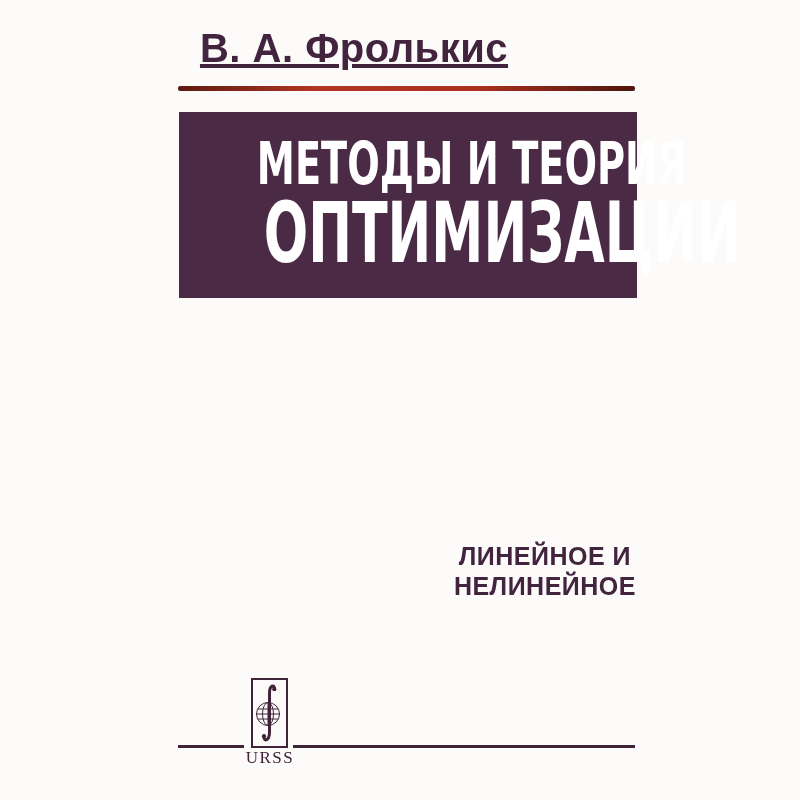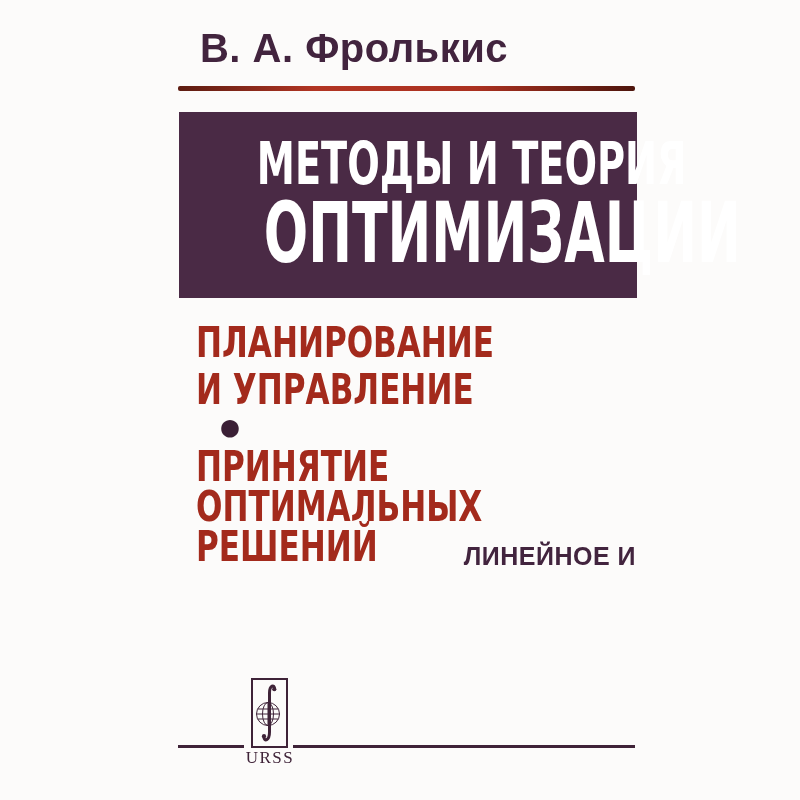--- a/index.html
+++ b/index.html
@@ -6,21 +6,21 @@
   .canvas {
     position:relative; width:800px; height:800px;
     background:#fcfbfa; overflow:hidden;
     font-family:"Liberation Sans", sans-serif;
   }
 
   
   .author {
     position:absolute; left:178px; top:26px; width:352px;
     text-align:center; font-size:40px; font-weight:bold;
-    color:#42243e; letter-spacing:0.5px; white-space:nowrap;
+    color:#42243e; letter-spacing:0.5px; white-space:nowrap;text-decoration:underline;
   }
 
   
   .accent-rule {
     position:absolute; left:178px; top:86px; width:457px; height:5px;
     background:linear-gradient(to right, #5c1c11, #b23523 30%, #ab3120 65%, #4d150c);
     border-radius:2px;
   }
 
   
@@ -82,33 +82,24 @@
 
   <div class="author">В. А. Фролькис</div>
 
   <div class="accent-rule"></div>
 
   <div class="title-banner">
     <span class="title-line-1">МЕТОДЫ И ТЕОРИЯ</span>
     <span class="title-line-2">ОПТИМИЗАЦИИ</span>
   </div>
 
-  <div class="subtitle">
-    <span class="subtitle-line">ПЛАНИРОВАНИЕ</span>
-    <span class="subtitle-line">И УПРАВЛЕНИЕ</span>
-    <span class="bullet-row">
-        <span class="bullet-glyph">•</span>
-      </span>
-    <span class="subtitle-line tight">ПРИНЯТИЕ</span>
-    <span class="subtitle-line tight">ОПТИМАЛЬНЫХ</span>
-    <span class="subtitle-line tight">РЕШЕНИЙ</span>
-  </div>
 
   <div class="tagline">
     <span class="tagline-line">ЛИНЕЙНОЕ И</span>
+    <span class="tagline-line">НЕЛИНЕЙНОЕ</span>
   </div>
 
   <div class="footer-rule-left"></div>
   <div class="footer-rule-right"></div>
 
   <div class="logo-box">
     <svg viewBox="0 0 37 70">
 
       <rect x="1" y="1" width="35" height="68" fill="none" stroke="#3f2338" stroke-width="2"></rect>
 

